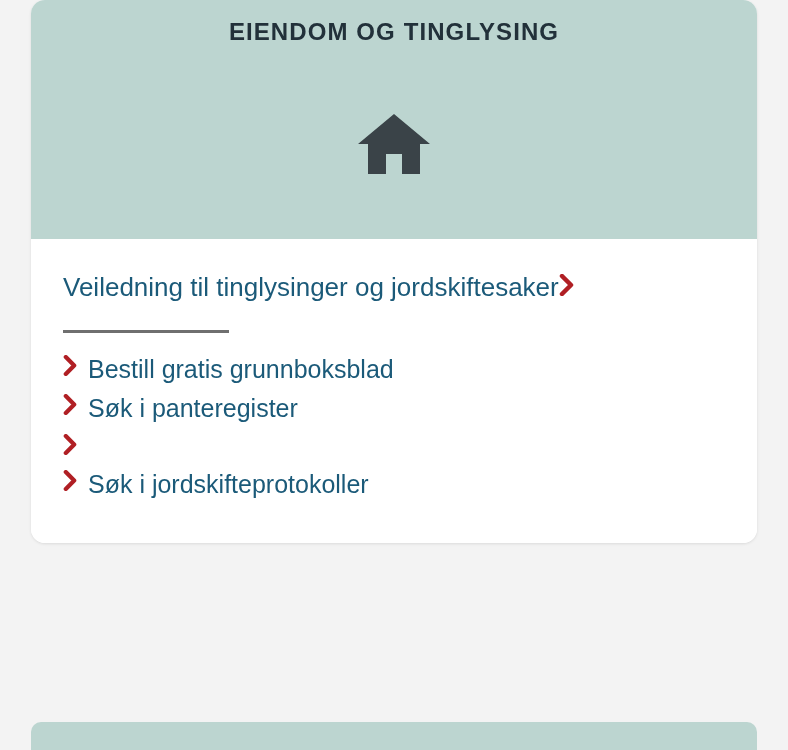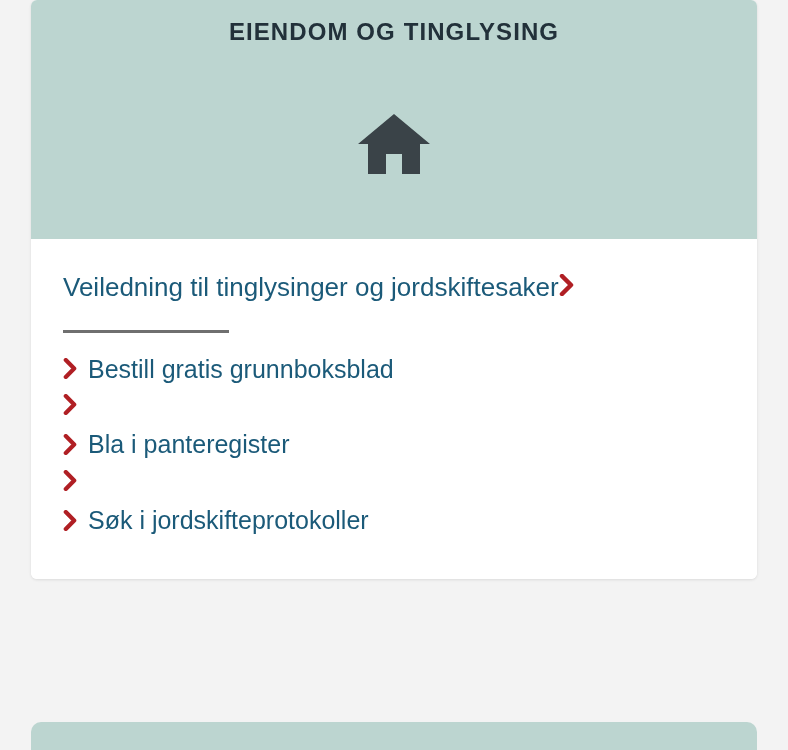--- a/index.html
+++ b/index.html
@@ -20,21 +20,21 @@
     height: 750px;
     background: #f3f3f3;
   }
 
   .card {
     position: absolute;
     left: 31px;
     top: 0;
     width: 726px;
     background: #ffffff;
-    border-radius: 6px;
+    border-radius: 14px;
     box-shadow: 0 1px 3px rgba(0,0,0,0.10);
     overflow: hidden;
   }
 
   .card-header {
     background: #bcd5d0;
     padding-top: 18px;
     padding-bottom: 18px;
     height: 239px;
     box-sizing: border-box;
@@ -95,21 +95,21 @@
   }
 
   .link-list {
     list-style: none;
     margin: 0;
     padding: 0;
   }
 
   .link-list li {
     display: flex;
-    align-items: flex-end;
+    align-items: flex-start;
     gap: 11px;
     margin-bottom: 11px;
   }
 
   .link-list li:last-child {
     margin-bottom: 4px;
   }
 
   .link-text {
     font-size: 25px;
@@ -165,28 +165,21 @@
             </svg>
           </span>
           <span class="link-text">Bestill gratis grunnboksblad</span>
         </li>
         <li>
           <span class="chev">
             <svg width="14" height="21" viewBox="0 0 15 22" xmlns="http://www.w3.org/2000/svg">
               <path d="M3 2 L12 11 L3 20" fill="none" stroke="#b01f24" stroke-width="4.5" stroke-linecap="round" stroke-linejoin="round"></path>
             </svg>
           </span>
-        </li>
-        <li>
-          <span class="chev">
-            <svg width="14" height="21" viewBox="0 0 15 22" xmlns="http://www.w3.org/2000/svg">
-              <path d="M3 2 L12 11 L3 20" fill="none" stroke="#b01f24" stroke-width="4.5" stroke-linecap="round" stroke-linejoin="round"></path>
-            </svg>
-          </span>
-          <span class="link-text">Bla i panteregister</span>
+          <span class="link-text">Søk i panteregister</span>
         </li>
         <li>
           <span class="chev">
             <svg width="14" height="21" viewBox="0 0 15 22" xmlns="http://www.w3.org/2000/svg">
               <path d="M3 2 L12 11 L3 20" fill="none" stroke="#b01f24" stroke-width="4.5" stroke-linecap="round" stroke-linejoin="round"></path>
             </svg>
           </span>
         </li>
         <li>
           <span class="chev">

